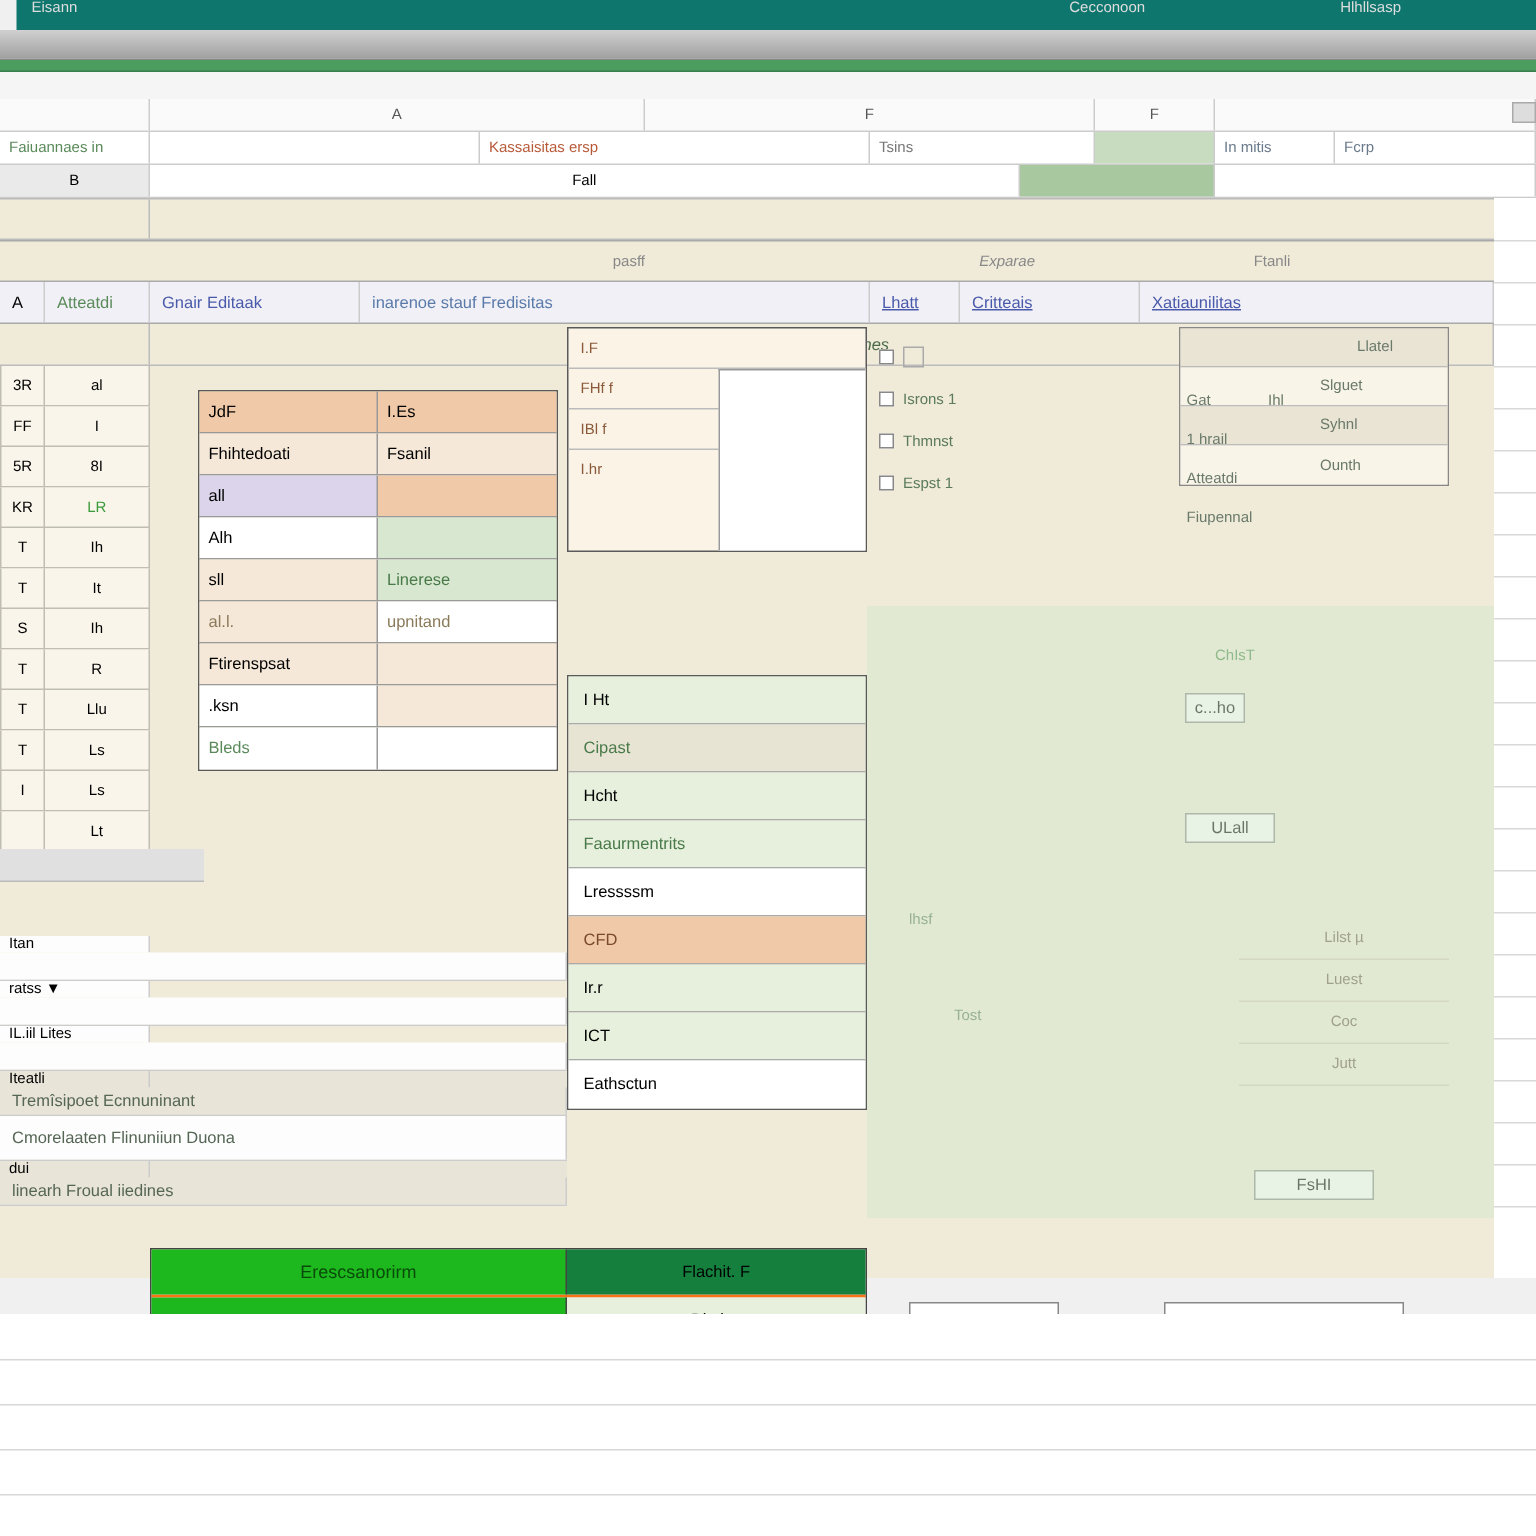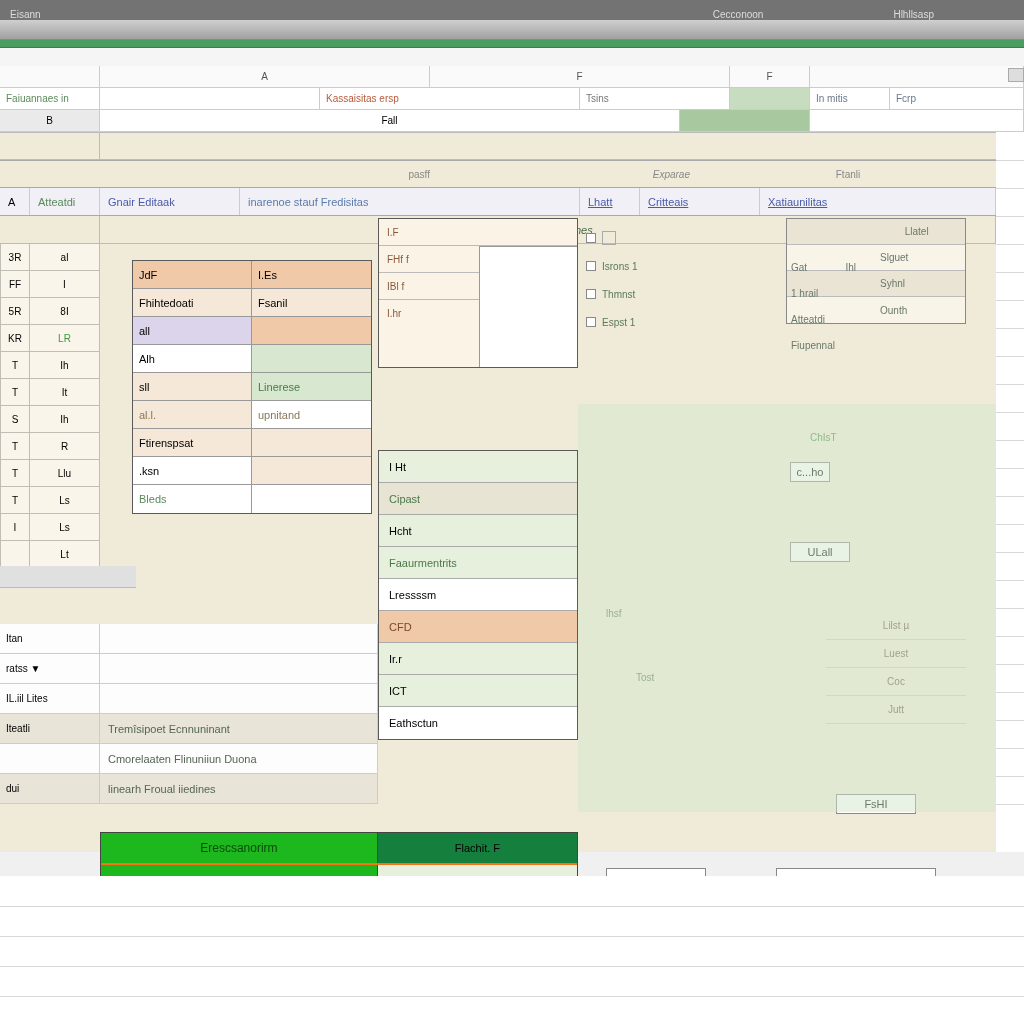--- a/index.html
+++ b/index.html
@@ -6,26 +6,27 @@
 body {
   font-family: Arial, sans-serif;
   font-size: 11px;
   background: #f0f0f0;
   width: 1024px;
   height: 1024px;
   overflow: hidden;
   position: relative;
 }
 .menubar {
-  background: #737373;
+  background: #0f766e;
   height: 20px;
   display: flex;
-  align-items: flex-end;
+  align-items: flex-start;
   padding: 0 10px;
   color: #ddd;
+  margin-left: 11px;
 }
 .menu-item { margin-right: 80px; font-size: 10px; }
 .menu-right { margin-left: auto; display: flex; gap: 50px; }
 .toolbar-strip {
   height: 20px;
   background: linear-gradient(#d0d0d0, #a0a0a0);
   border-bottom: 1px solid #888;
 }
 .green-band {
   height: 8px;
@@ -234,21 +235,21 @@
   position: absolute;
   font-size: 10px;
   color: #5a7a5a;
 }
 .bottom-left {
   position: absolute;
   left: 0;
   top: 492px;
   width: 378px;
 }
-.bl-row { display: flex; height: 30px; border-bottom: 1px solid #ccc; }
+.bl-row { display: flex; height: 30px; border-bottom: 1px solid #ccc; flex-direction: column; }
 .bl-a { width: 100px; border-right: 1px solid #ccc; display: flex; align-items: center; padding-left: 6px; font-size: 10px; background: #fdfdfd; }
 .bl-b { flex: 1; border-right: 1px solid #ccc; display: flex; align-items: center; padding-left: 8px; font-size: 11px; color: #556655; background: #fdfdfd; }
 .bright-green {
   position: absolute;
   left: 100px;
   top: 700px;
   width: 478px;
   border: 1px solid #444;
 }
 .bg-row { display: flex; height: 32px; border-bottom: 2px solid #f97316; }
@@ -565,21 +566,21 @@
   <div class="small-label" style="left:606px;top:476px">lhsf</div>
   <div class="small-label" style="left:636px;top:540px">Tost</div>
 
   <div class="right-list">
     <div class="rl-row">Lilst µ</div>
     <div class="rl-row">Luest</div>
     <div class="rl-row">Coc</div>
     <div class="rl-row">Jutt</div>
   </div>
 
-  <div class="btn-box" style="right:108px;top:662px;width:80px">FsHI</div>
+  <div class="btn-box" style="right:108px;top:648px;width:80px">FsHI</div>
 
   <div class="bottom-left">
     <div class="bl-row">
         <div class="bl-a">Itan</div>
         <div class="bl-b"></div>
       </div>
     <div class="bl-row">
         <div class="bl-a">ratss  ▼</div>
         <div class="bl-b"></div>
       </div>

